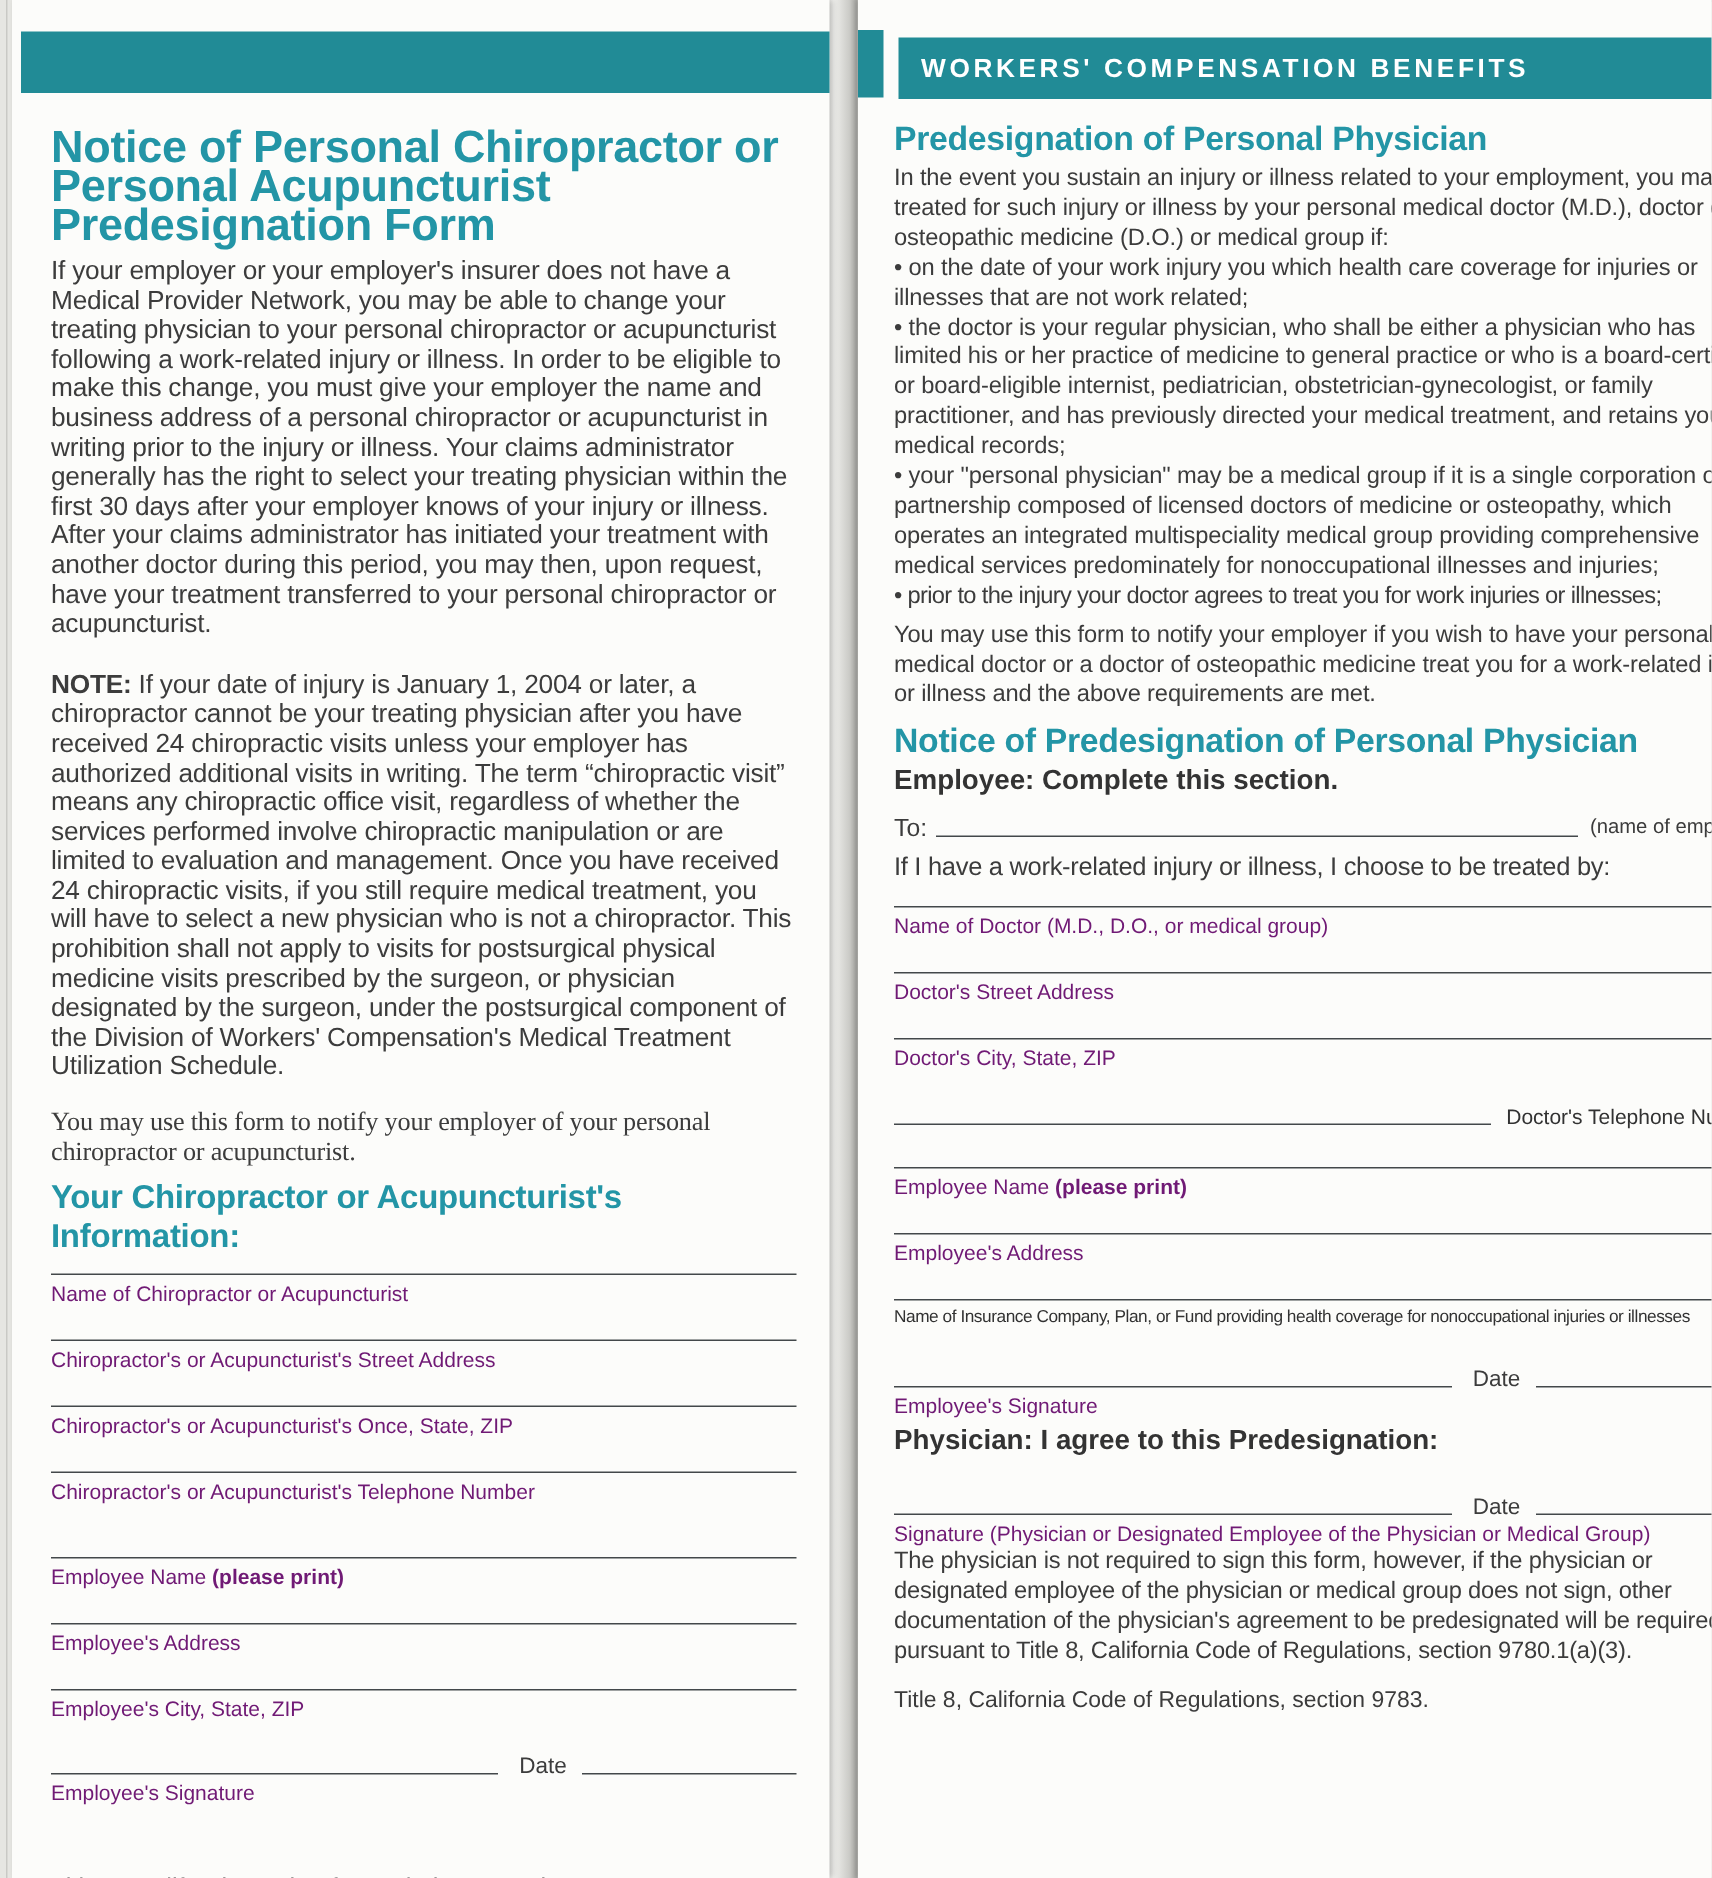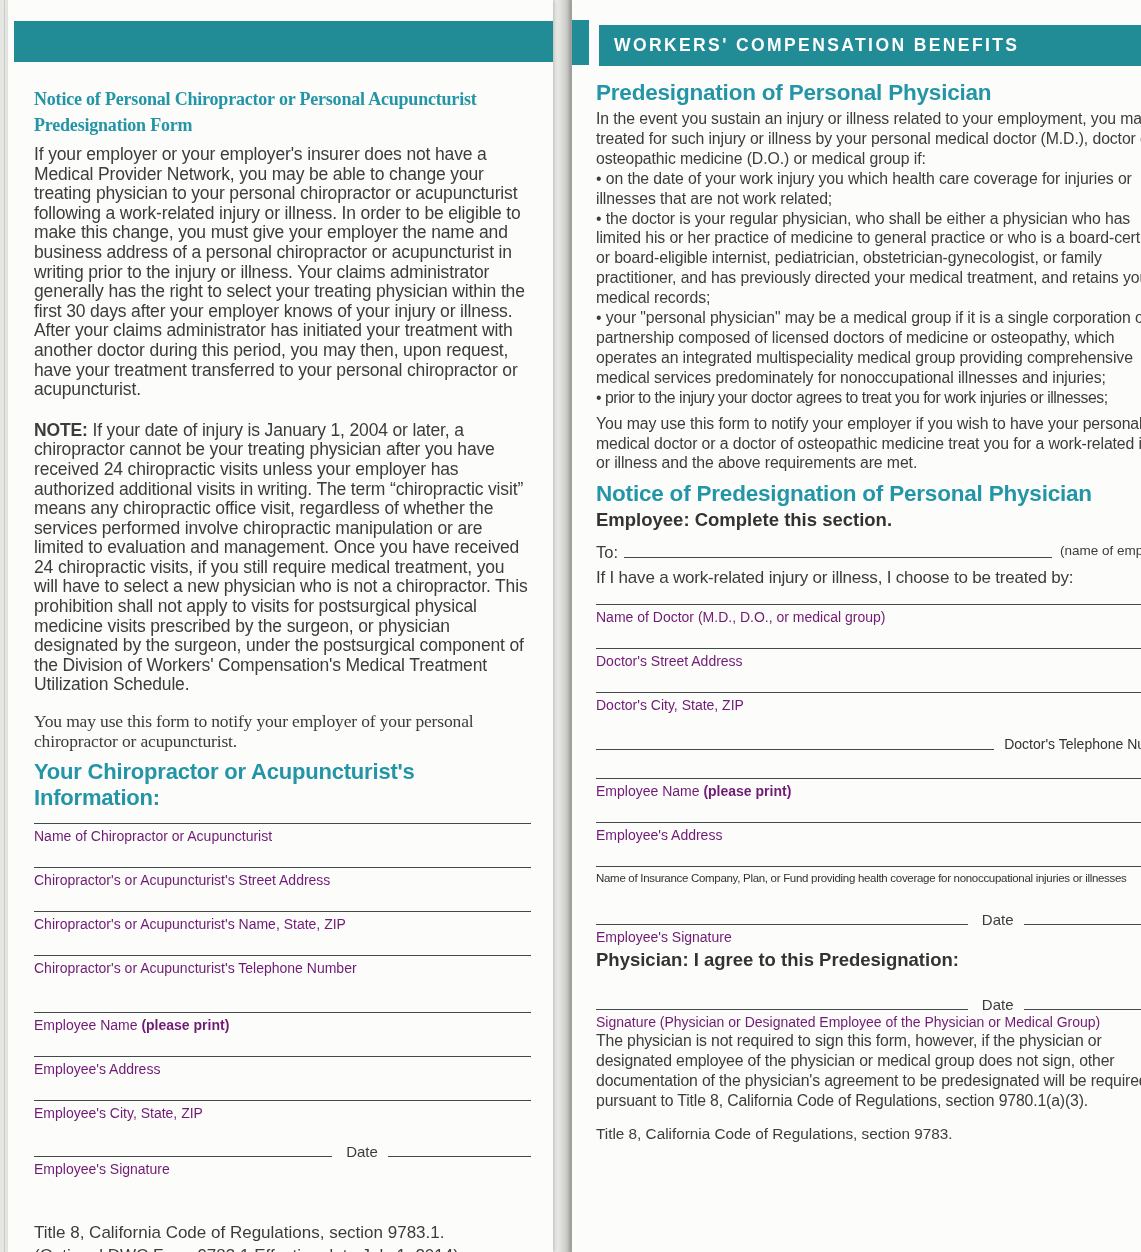--- a/index.html
+++ b/index.html
@@ -15,22 +15,22 @@
         background:repeating-linear-gradient(#90908c 0 14px,transparent 14px 46px);}
   
   .teal-bar{background:var(--teal_bar,#218b96);}
   .left-bar{position:absolute;top:21px;left:6px;right:0;height:41px;}
   .stub{position:absolute;left:0;top:20px;width:17px;height:45px;}
   .right-bar{position:absolute;left:27px;top:25px;right:4px;height:41px;color:#fff;
         font-weight:bold;font-size:17.5px;letter-spacing:2.4px;line-height:41px;padding-left:15px;
         white-space:nowrap;overflow:hidden;}
   
   .lp-content{position:absolute;top:62px;left:26px;right:22px;}
-  .lp-title{margin:24px 0 0;font-size:18px;line-height:26px;color:var(--teal_head,#2395a6);
-        font-weight:bold;letter-spacing:-.2px;font-family:Liberation Serif, serif;}
+  .lp-title{margin:24px 0 0;font-size:30px;line-height:26px;color:var(--teal_head,#2395a6);
+        font-weight:bold;letter-spacing:-.2px;}
   .lp-body{font-size:17.5px;line-height:19.6px;color:#3c3c3c;margin:0;letter-spacing:-.15px;}
   .mt7{margin-top:7px;} .mt17{margin-top:17px;font-family:Liberation Serif, serif;} .mt21{margin-top:21px;}
   .lp-section{margin:8px 0 0;font-size:22px;line-height:26px;color:var(--teal_head,#2395a6);
         font-weight:bold;letter-spacing:-.2px;}
   
   .rule{border-top:1.7px solid #43484a;height:0;}
   .field{margin-top:22px;}
   .field .flabel{margin-top:3px;}
   .flabel{font-size:14px;line-height:18px;color:#701a75;}
   .flabel-sm{font-size:11.5px;letter-spacing:-.3px;line-height:16px;color:#323232;}
@@ -86,21 +86,21 @@
       <div class="field f-first">
         <div class="rule"></div>
         <div class="flabel">Name of Chiropractor or Acupuncturist</div>
       </div>
       <div class="field">
         <div class="rule"></div>
         <div class="flabel">Chiropractor's or Acupuncturist's Street Address</div>
       </div>
       <div class="field">
         <div class="rule"></div>
-        <div class="flabel">Chiropractor's or Acupuncturist's Name, State, ZIP</div>
+        <div class="flabel">Chiropractor's or Acupuncturist's Once, State, ZIP</div>
       </div>
       <div class="field">
         <div class="rule"></div>
         <div class="flabel">Chiropractor's or Acupuncturist's Telephone Number</div>
       </div>
       <div class="field gap35">
         <div class="rule"></div>
         <div class="flabel"><span>Employee Name </span><b>(please print)</b></div>
       </div>
       <div class="field">

